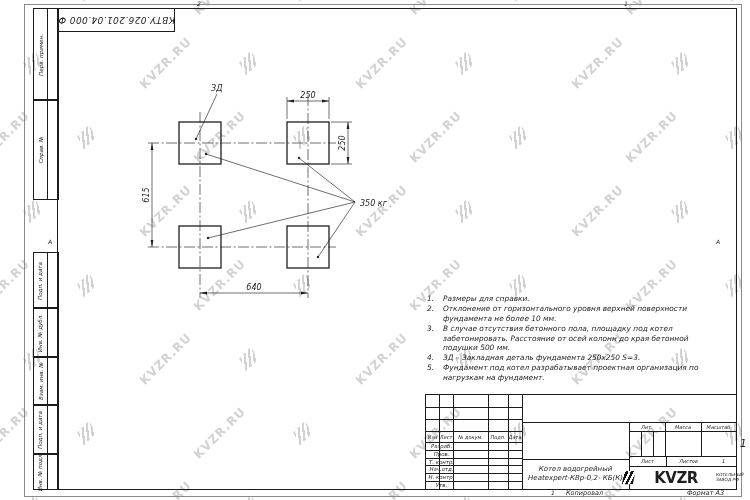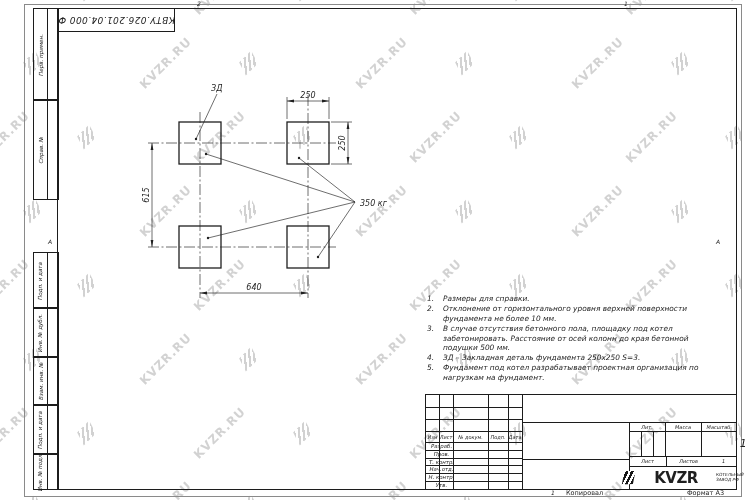--- a/index.html
+++ b/index.html
@@ -47,21 +47,21 @@
   .tb-name{font-size:9.5px;line-height:1.25;text-align:center;flex-direction:column;}
   .tb-prod{font-size:7px;line-height:1.3;text-align:center;flex-direction:column;}
   .tb-h{font-size:5px;}
   .tb-row-label{font-size:5.4px;justify-content:flex-start;padding-left:2px;}
   .logo-wrap{display:flex;align-items:center;gap:18px;}
   .logo-icon{width:15px;height:14px;
              background:repeating-linear-gradient(115deg,#161616 0 2.4px,#ffffff 2.4px 4.6px);
              clip-path:polygon(22% 4%,96% 0%,78% 96%,4% 100%);}
   .logo-kvzr{font-size:15px;font-weight:bold;font-style:normal;letter-spacing:-.5px;}
   .logo-sub{display:flex;flex-direction:column;font-size:4.3px;font-style:italic;line-height:1.15;text-align:left;}
-  .below-frame{z-index:3;font-size:6.5px;}
+  .below-frame{z-index:3;font-size:6.5px;font-style:italic;}
 </style>
 </head>
 <body>
 
 <div id="wm-layer">
     <div class="wm-text" style="color: rgb(203, 203, 203); left: -30px; top: -18px;">KVZR.RU</div>
     <div class="wm-icon" style="left: 78px; top: -18px;"></div>
     <div class="wm-text" style="color: rgb(203, 203, 203); left: 186px; top: -18px;">KVZR.RU</div>
     <div class="wm-icon" style="left: 294px; top: -18px;"></div>
     <div class="wm-text" style="color: rgb(203, 203, 203); left: 402px; top: -18px;">KVZR.RU</div>
@@ -297,20 +297,24 @@
   <div class="cell tb-h" style="left:62px;top:36px;width:20px;height:11px;">Подп.</div>
   <div class="cell tb-h" style="left:82px;top:36px;width:14px;height:11px;">Дата</div>
 
   <div class="cell tb-row-label" style="left:0;top:47px;width:27px;height:8px;">Разраб.</div>
   <div class="cell tb-row-label" style="left:0;top:55px;width:27px;height:8px;">Пров.</div>
   <div class="cell tb-row-label" style="left:0;top:63px;width:27px;height:7px;">Т. контр.</div>
   <div class="cell tb-row-label" style="left:0;top:70px;width:27px;height:8px;">Нач.отд.</div>
   <div class="cell tb-row-label" style="left:0;top:78px;width:27px;height:8px;">Н. контр.</div>
   <div class="cell tb-row-label" style="left:0;top:86px;width:27px;height:8px;">Утв.</div>
 
+  <div class="cell tb-prod" style="left:96px;top:64px;width:107px;height:30px;">
+    <span>Котел водогрейный</span>
+    <span>Heatexpert-КВр-0,2- КБ(К)</span>
+  </div>
 
   <div class="cell tb-h" style="left:203px;top:27px;width:36px;height:9px;">Лит.</div>
   <div class="cell tb-h" style="left:239px;top:27px;width:36px;height:9px;">Масса</div>
   <div class="cell tb-h" style="left:275px;top:27px;width:35px;height:9px;">Масштаб</div>
   <div class="cell" style="left:275px;top:36px;width:35px;height:25px;font-size:11px;padding-left:37px;">1 : 10</div>
 
   <div class="cell tb-h" style="left:203px;top:61px;width:37px;height:10px;">Лист</div>
   <div class="cell tb-h" style="left:240px;top:61px;width:45px;height:10px;">Листов</div>
   <div class="cell tb-h" style="left:285px;top:61px;width:25px;height:10px;">1</div>
 

